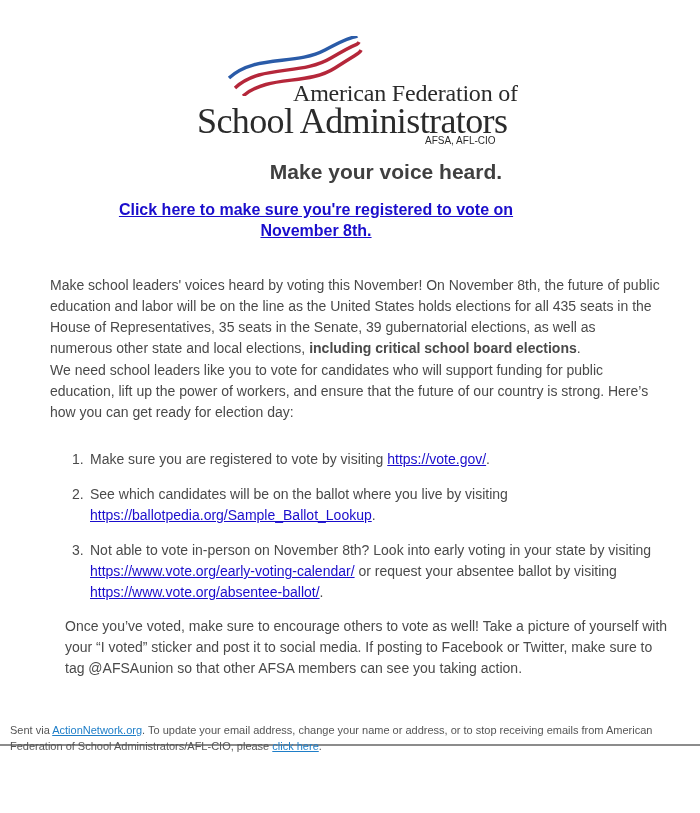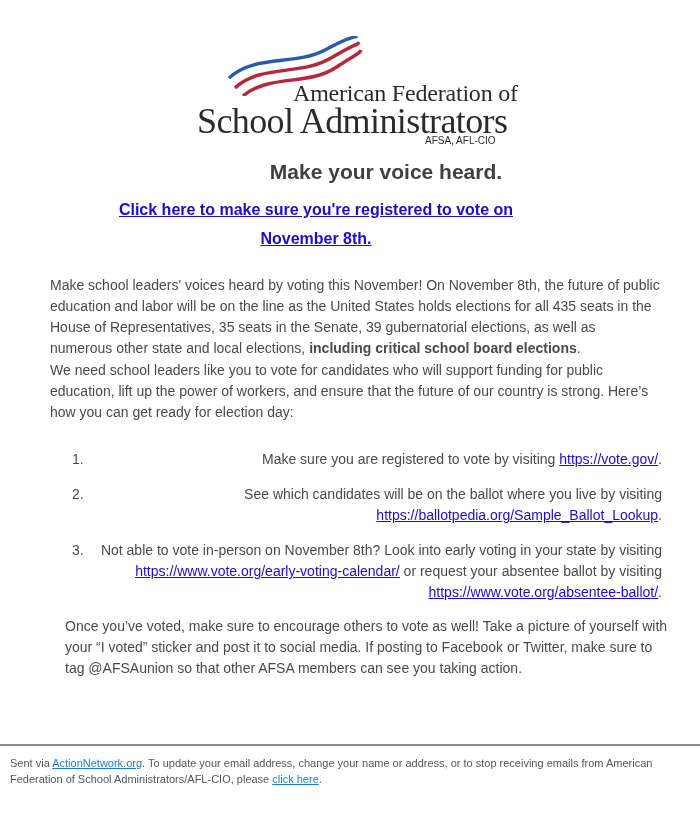--- a/index.html
+++ b/index.html
@@ -10,34 +10,34 @@
   .logo .l1 { position: absolute; left: 96px; top: 44px; font-family: "Liberation Serif", serif;
               font-size: 24px; color: #2b2b2b; white-space: nowrap; letter-spacing: -0.2px; }
   .logo .l2 { position: absolute; left: 0; top: 64px; font-family: "Liberation Serif", serif;
               font-size: 36px; color: #2b2b2b; white-space: nowrap; letter-spacing: -0.6px; text-align: right; }
   .logo .l3 { position: absolute; left: 228px; top: 99px; font-size: 10px; color: #2b2b2b; white-space: nowrap; }
   h1 { position: absolute; top: 160px; left: 0; width: 700px; text-align: center; margin: 0;
        font-size: 21px; font-weight: bold; color: #404040; padding-left: 36px; }
   .cta { position: absolute; left: 0; width: 632px; text-align: center; font-size: 16px; font-weight: bold; }
   .cta a, .body a { color: #1a0dcc; text-decoration: underline; }
   .cta1 { top: 201px; }
-  .cta2 { top: 230px; }
+  .cta2 { top: 222px; }
   .body { position: absolute; left: 50px; width: 610px; font-size: 14px; line-height: 21px; color: #4a4a4a; }
   .p1 { top: 275px; }
   .p2 { top: 360px; }
   .list { position: absolute; left: 72px; width: 590px; font-size: 14px; line-height: 21px; margin: 0; padding: 0; list-style: none; }
   .list li { position: absolute; left: 0; width: 590px; }
   .list .num { position: absolute; left: 0; }
-  .list .txt { display: block; padding-left: 18px; text-align: right; }
+  .list .txt { display: block; padding-left: 18px; }
   .li1 { top: 449px; }
   .li2 { top: 484px; }
   .li3 { top: 540px; }
   .p3 { top: 616px; margin-left: 15px; }
   .divider { position: absolute; left: 0; top: 744px; width: 700px; height: 2px; background: #8c8c8c; }
-  .footer { position: absolute; left: 10px; top: 755px; width: 680px; font-size: 11px; line-height: 16px; color: #555555; }
+  .footer { position: absolute; left: 10px; top: 722px; width: 680px; font-size: 11px; line-height: 16px; color: #555555; }
   .footer a { color: #1e7ec8; text-decoration: underline; }
 </style>
 </head>
 <body>
 
 <div class="logo">
   <svg width="140" height="60" viewBox="0 0 140 60">
     <path d="M4 42 C 30 18, 70 30, 100 14 S 130 2, 132 0" fill="none" stroke="#2a5ba8" stroke-width="3.5"></path>
     <path d="M10 52 C 36 28, 76 40, 106 22 S 132 10, 134 6" fill="none" stroke="#b5273a" stroke-width="3.5"></path>
     <path d="M18 60 C 44 38, 82 50, 110 32 S 134 18, 136 14" fill="none" stroke="#b5273a" stroke-width="3.5"></path>

